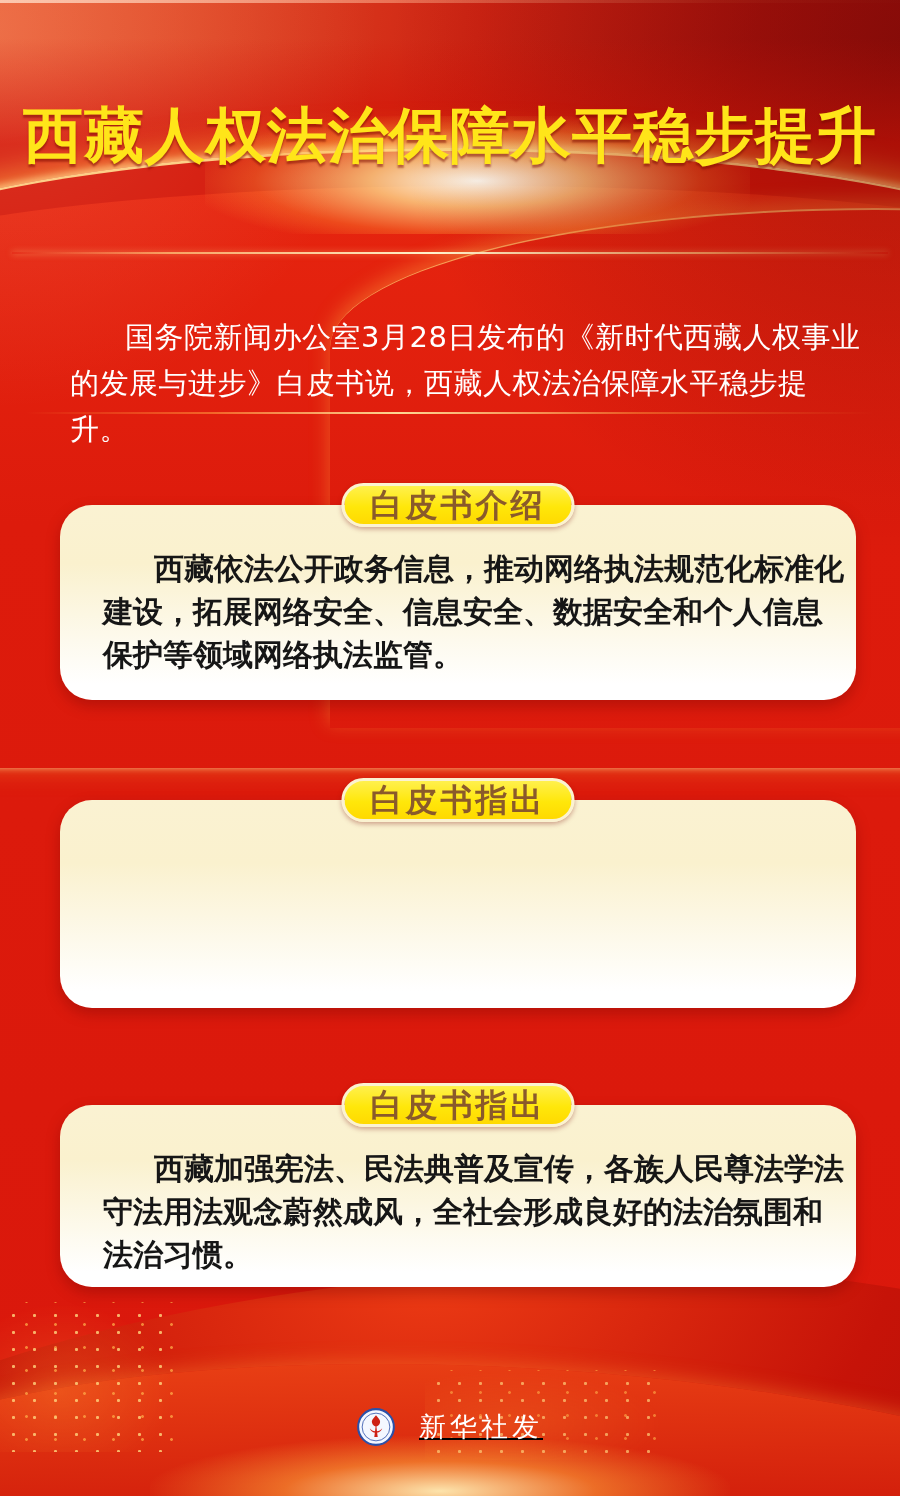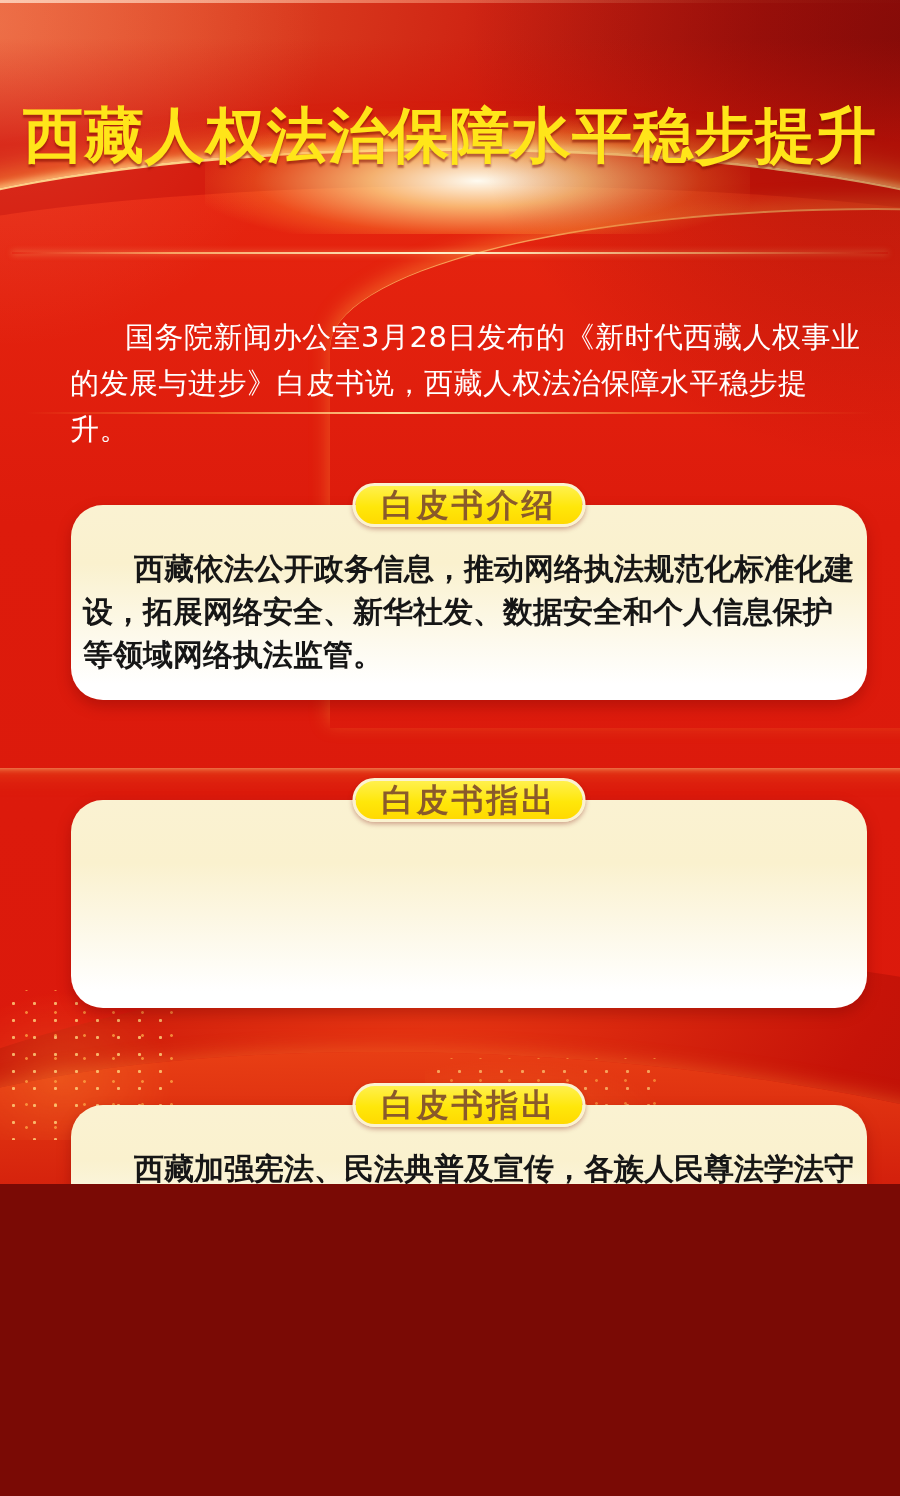--- a/index.html
+++ b/index.html
@@ -1,18 +1,18 @@
 <!DOCTYPE html>
 <html style="--bg-red: #D31609; --title-yellow: #FFE519; --badge-yellow: #FFE70A; --badge-border-cream: #FBF2D0; --badge-text-brown: #8A5A2B; --card-cream-top: #FAF2D2; --card-white-bottom: #FFFFFF; --body-text-dark: #161616; --intro-text-white: #FFFFFF; --gold-glow: #FFD978; --logo-blue: #2B50A8; --logo-red: #CE2115;"><head>
 <meta charset="utf-8">
 <style>
   html,body{margin:0;padding:0;background:#7a0a05;}
   *{box-sizing:border-box;}
   .poster{
-    position:relative;width:900px;height:1184px;overflow:hidden;
+    position:relative;width:900px;height:1496px;overflow:hidden;
     background:var(--bg-red,#D31609);
     font-family:"DejaVu Sans","Liberation Sans",sans-serif;
   }
   
   .layer{position:absolute;pointer-events:none;}
   .top-sheen{top:0;left:0;right:0;height:150px;
     background:linear-gradient(102deg,#E85B31 0%,#DF4523 22%,#CF2413 52%,#AC130C 82%,#9D100B 100%);}
   .top-edge{top:0;left:0;right:0;height:3px;
     background:linear-gradient(90deg,rgba(255,225,205,.85),rgba(255,175,140,.5) 45%,rgba(200,70,45,.25) 80%,rgba(160,30,20,.15));}
   .top-sheen-fade{top:38px;left:0;right:0;height:118px;
@@ -55,37 +55,37 @@
     background-position:3px 5px,12px 11px,0 0;}
   .sparkle-1{left:0;top:44px;width:175px;height:150px;opacity:.9;}
   .sparkle-2{left:425px;top:112px;width:240px;height:90px;opacity:.75;}
   
   .title{position:absolute;top:56px;left:0;right:0;z-index:5;text-align:center;
     font-size:60px;font-weight:900;letter-spacing:1px;color:var(--title-yellow,#FFE519);
     text-shadow:0 3px 2px rgba(120,10,0,.5);}
   .intro{position:absolute;top:298px;left:54px;width:792px;z-index:5;
     font-size:29px;line-height:46px;letter-spacing:.5px;color:var(--intro-text-white,#FFFFFF);
     text-indent:1.9em;margin:16px;}
-  .card{position:absolute;left:71px;width:796px;z-index:5;border-radius:32px;
+  .card{position:absolute;left:60px;width:796px;z-index:5;border-radius:32px;
     background:linear-gradient(180deg,var(--card-cream-top,#FAF2D2) 0%,#FAF1CE 30%,var(--card-white-bottom,#FFFFFF) 92%);
-    box-shadow:0 6px 14px rgba(125,8,4,.40);}
+    box-shadow:0 6px 14px rgba(125,8,4,.40);padding-left:31px;}
   .card-1{top:505px;height:195px;}
   .card-2{top:800px;height:208px;}
   .card-3{top:1105px;height:182px;}
   .card-text{margin:0;padding:42px 10px 0 12px;font-size:30px;line-height:43px;
     font-weight:600;color:var(--body-text-dark,#161616);text-indent:1.7em;}
   .badge{position:absolute;top:-22px;left:50%;transform:translateX(-50%);
     background:linear-gradient(180deg,#FFF04D 0%,var(--badge-yellow,#FFE70A) 55%,#FFD900 100%);
     border:3px solid var(--badge-border-cream,#FBF2D0);border-radius:26px;
     padding:2px 26px;white-space:nowrap;
     font-size:32px;line-height:34px;font-weight:800;letter-spacing:3px;
     color:var(--badge-text-brown,#8A5A2B);
     box-shadow:0 2px 5px rgba(120,10,5,.35);}
   .footer{position:absolute;top:1408px;left:0;right:0;z-index:6;
-    display:flex;justify-content:center;align-items:center;gap:24px;}
+    display:flex;justify-content:center;align-items:center;gap:24px;text-decoration:underline;}
   .logo{width:38px;height:38px;flex:0 0 auto;}
   .credit{color:#FFFFFF;font-size:27px;letter-spacing:4px;}
 </style>
 </head>
 <body>
 
 <div class="poster">
 
   <div class="layer top-sheen"></div>
   <div class="layer top-sheen-fade"></div>
@@ -105,21 +105,21 @@
     <div class="sparkle sparkle-1"></div>
     <div class="sparkle sparkle-2"></div>
   </div>
 
   <h1 class="title">西藏人权法治保障水平稳步提升</h1>
 
   <p class="intro">国务院新闻办公室3月28日发布的《新时代西藏人权事业的发展与进步》白皮书说，西藏人权法治保障水平稳步提升。</p>
 
   <section class="card card-1">
     <div class="badge">白皮书介绍</div>
-    <p class="card-text">西藏依法公开政务信息，推动网络执法规范化标准化建设，拓展网络安全、新华社发、数据安全和个人信息保护等领域网络执法监管。</p>
+    <p class="card-text">西藏依法公开政务信息，推动网络执法规范化标准化建设，拓展网络安全、信息安全、数据安全和个人信息保护等领域网络执法监管。</p>
   </section>
 
   <section class="card card-2">
     <div class="badge">白皮书指出</div>
   </section>
 
   <section class="card card-3">
     <div class="badge">白皮书指出</div>
     <p class="card-text">西藏加强宪法、民法典普及宣传，各族人民尊法学法守法用法观念蔚然成风，全社会形成良好的法治氛围和法治习惯。</p>
   </section>

